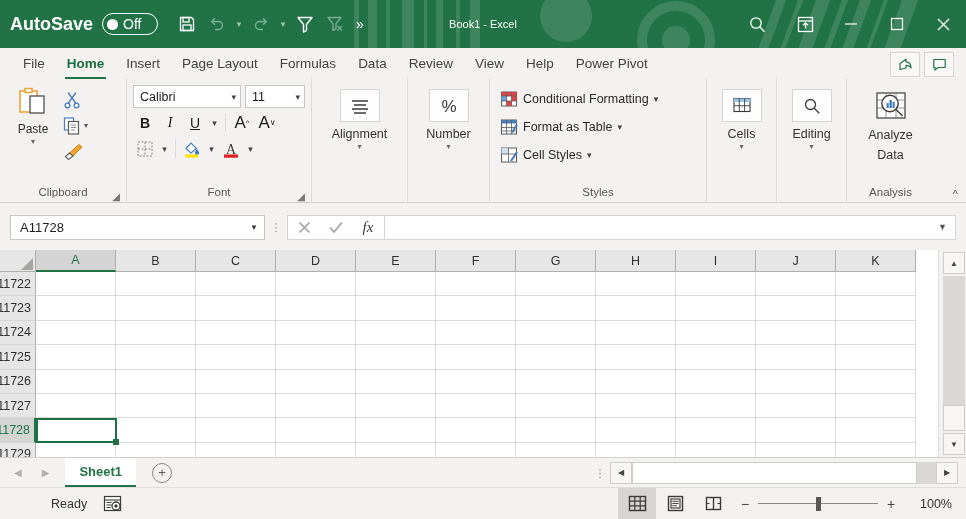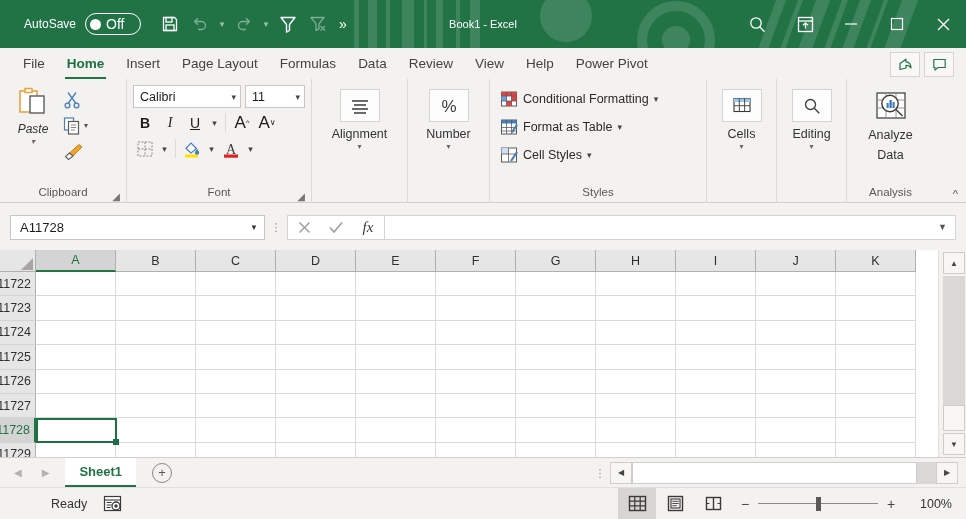--- a/index.html
+++ b/index.html
@@ -12,21 +12,21 @@
   }
   #app { position: relative; width: 966px; height: 519px; }
 
   
   .titlebar {
     position: absolute; left: 0; top: 0; width: 966px; height: 48px;
     background: #217346; overflow: hidden;
   }
   .tb-deco { position: absolute; right: 0; top: 0; width: 620px; height: 48px; opacity: .13; }
   .tb-left { position: absolute; left: 0; top: 0; height: 48px; display: flex; align-items: center; }
-  .autosave-label { color: #fff; font-size: 12px; margin-left: 24px; }
+  .autosave-label { color: #fff; font-size: 18px; margin-left: 10px; font-weight: bold; }
   .autosave-toggle {
     margin-left: 9px; width: 56px; height: 22px; border-radius: 11px;
     border: 1.6px solid #ffffff; display: flex; align-items: center; gap: 5px;
     padding-left: 4px; color: #fff; font-size: 14px;
   }
   .autosave-knob { width: 11px; height: 11px; border-radius: 50%; background: #fff; flex: none; }
   .qat { display: flex; align-items: center; margin-left: 14px; gap: 0px; }
   .qat-btn {
     width: 30px; height: 30px; display: flex; align-items: center; justify-content: center;
     color: #ffffff;
@@ -71,21 +71,21 @@
     display: flex; align-items: stretch;
   }
   .rgroup { position: relative; height: 124px; display: flex; flex-direction: column; }
   .rgroup + .rgroup { border-left: 1px solid #dcdad8; }
   .rg-body { flex: 1; display: flex; align-items: flex-start; padding: 4px 6px 0 6px; }
   .rg-title { height: 17px; text-align: center; font-size: 11.5px; color: #5a5857; position: relative; }
   .rg-launcher { position: absolute; right: 6px; bottom: 1px; color: #7a7876; font-size: 10px; }
 
   .bigbtn {
     width: 54px; display: flex; flex-direction: column; align-items: center;
-    padding-top: 4px; font-size: 12px; color: #333; gap: 1px; font-style: italic;
+    padding-top: 4px; font-size: 12px; color: #333; gap: 1px;
   }
   .bigbtn .lbl { margin-top: 2px; }
   .bigbtn .chev { font-size: 8px; color: #666; line-height: 9px; }
   .smallcol { display: flex; flex-direction: column; padding-top: 5px; gap: 3px; }
   .smallbtn { height: 23px; display: flex; align-items: center; gap: 2px; padding: 0 2px; }
 
   .fontrow { display: flex; gap: 4px; }
   .combo {
     height: 23px; border: 1px solid #c8c6c4; background: #fff;
     display: flex; align-items: center; padding: 0 4px 0 6px; font-size: 12.5px; color: #1d1c1b;

